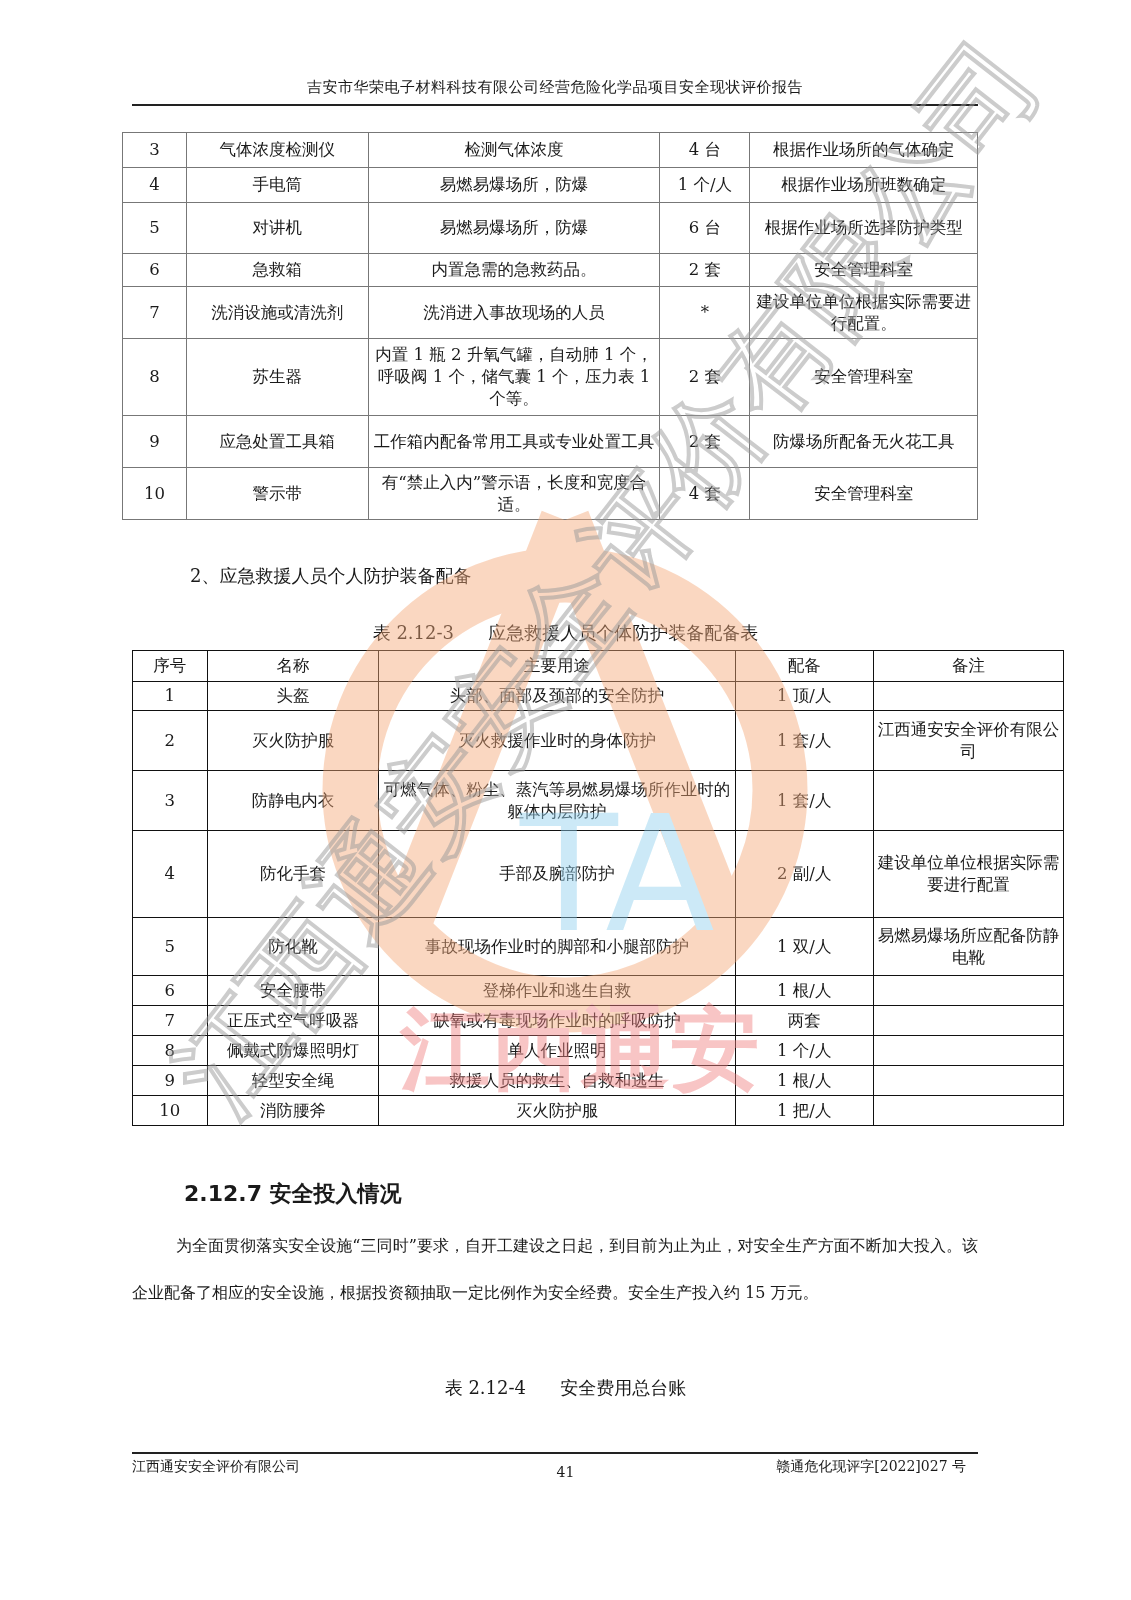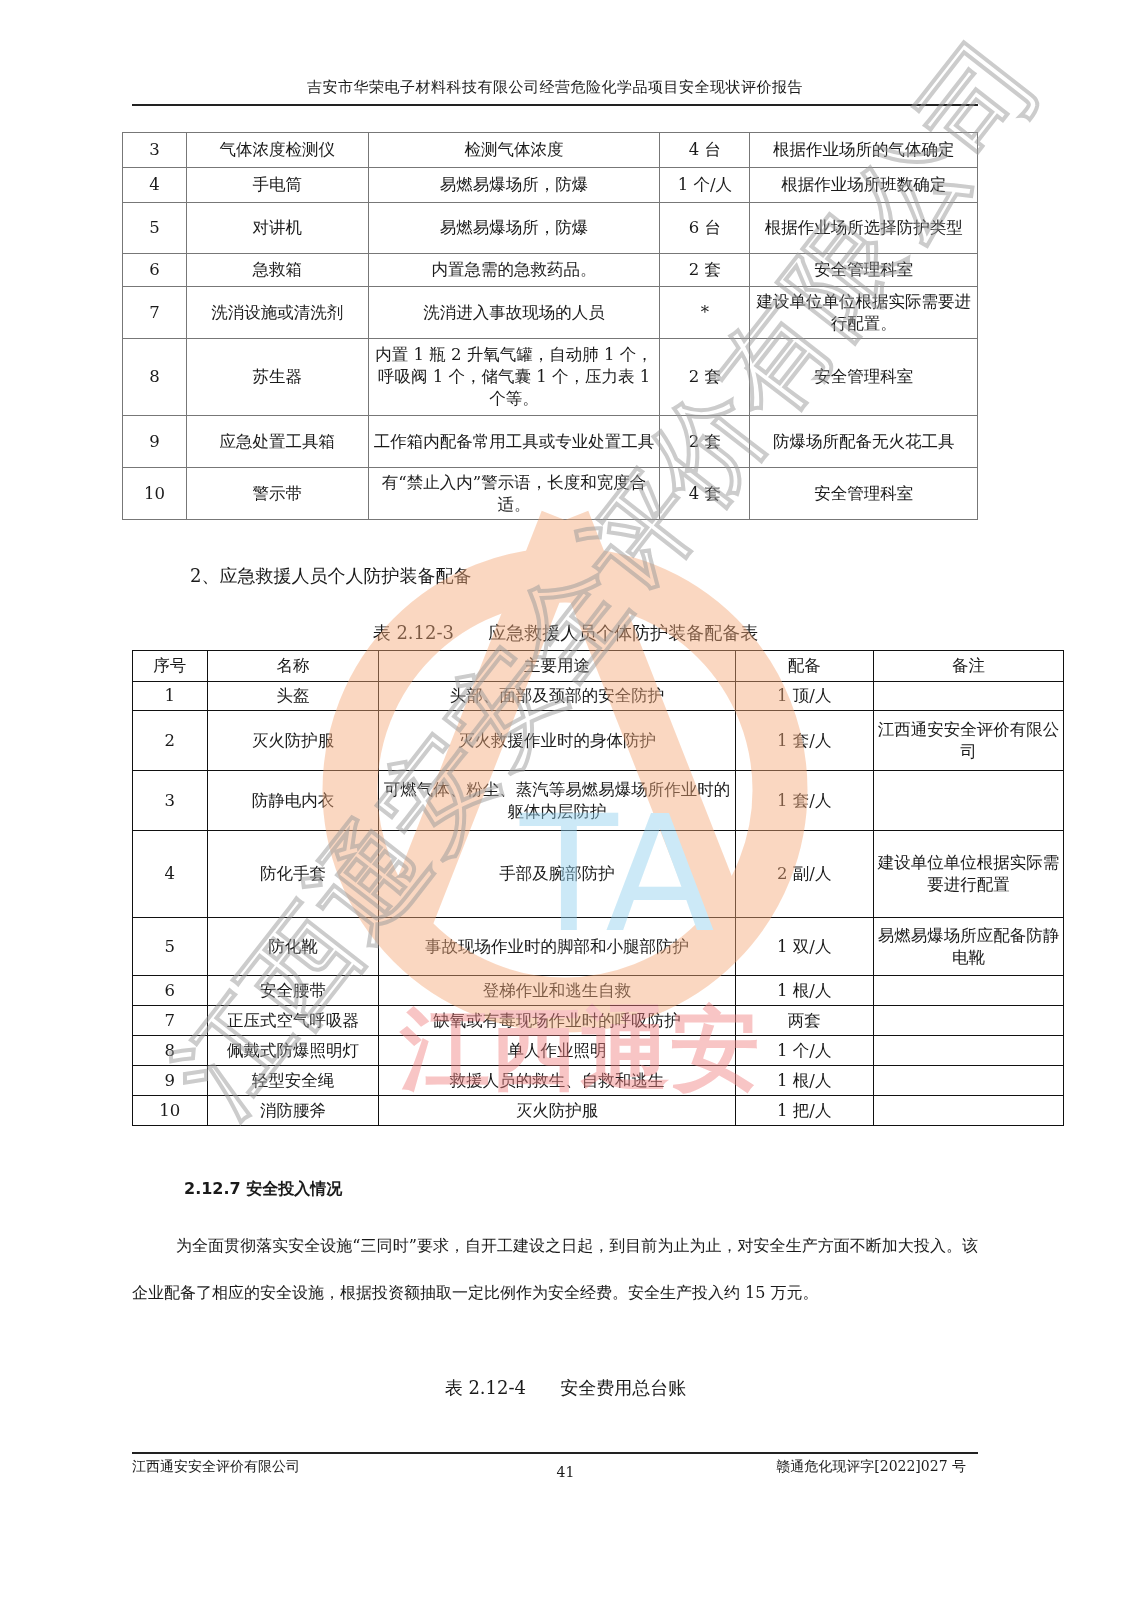--- a/index.html
+++ b/index.html
@@ -17,21 +17,21 @@
   #table1 { left: 122px; top: 132px; width: 856px; }
   #table1 td { border-color: #777; }
   #table2 { left: 132px; top: 650px; width: 932px; }
   #table2 td { border: 1.5px solid #111; }
 
   .section-sub { position: absolute; left: 171px; top: 564px; font-size: 18px; margin-left: 19px; }
   .caption { position: absolute; left: 0; width: 1131px; text-align: center; font-size: 18px; white-space: pre; margin-top: 14px; }
   .caption.c1 { top: 607px; }
   .caption.c2 { top: 1362px; }
 
-  .section-heading { position: absolute; left: 184px; top: 1179px; font-size: 16px; font-weight: bold;
+  .section-heading { position: absolute; left: 184px; top: 1179px; font-size: 22px; font-weight: bold;
                      font-family: "DejaVu Sans", "Liberation Sans", sans-serif; }
   .para { position: absolute; left: 132px; top: 1222px; width: 846px; font-size: 16px; line-height: 47px;
           text-indent: 44px; text-align: justify; }
 
   .page-number { position: absolute; left: 0; top: 1464px; width: 1131px; text-align: center; font-size: 14px; }
   .footer-rule { position: absolute; left: 132px; top: 1452px; width: 846px; border-top: 2px solid #222; }
   .footer-left { position: absolute; left: 132px; top: 1458px; font-size: 14px; }
   .footer-right { position: absolute; right: 165px; top: 1458px; font-size: 14px; }
 
   .watermark { position: absolute; pointer-events: none; }

